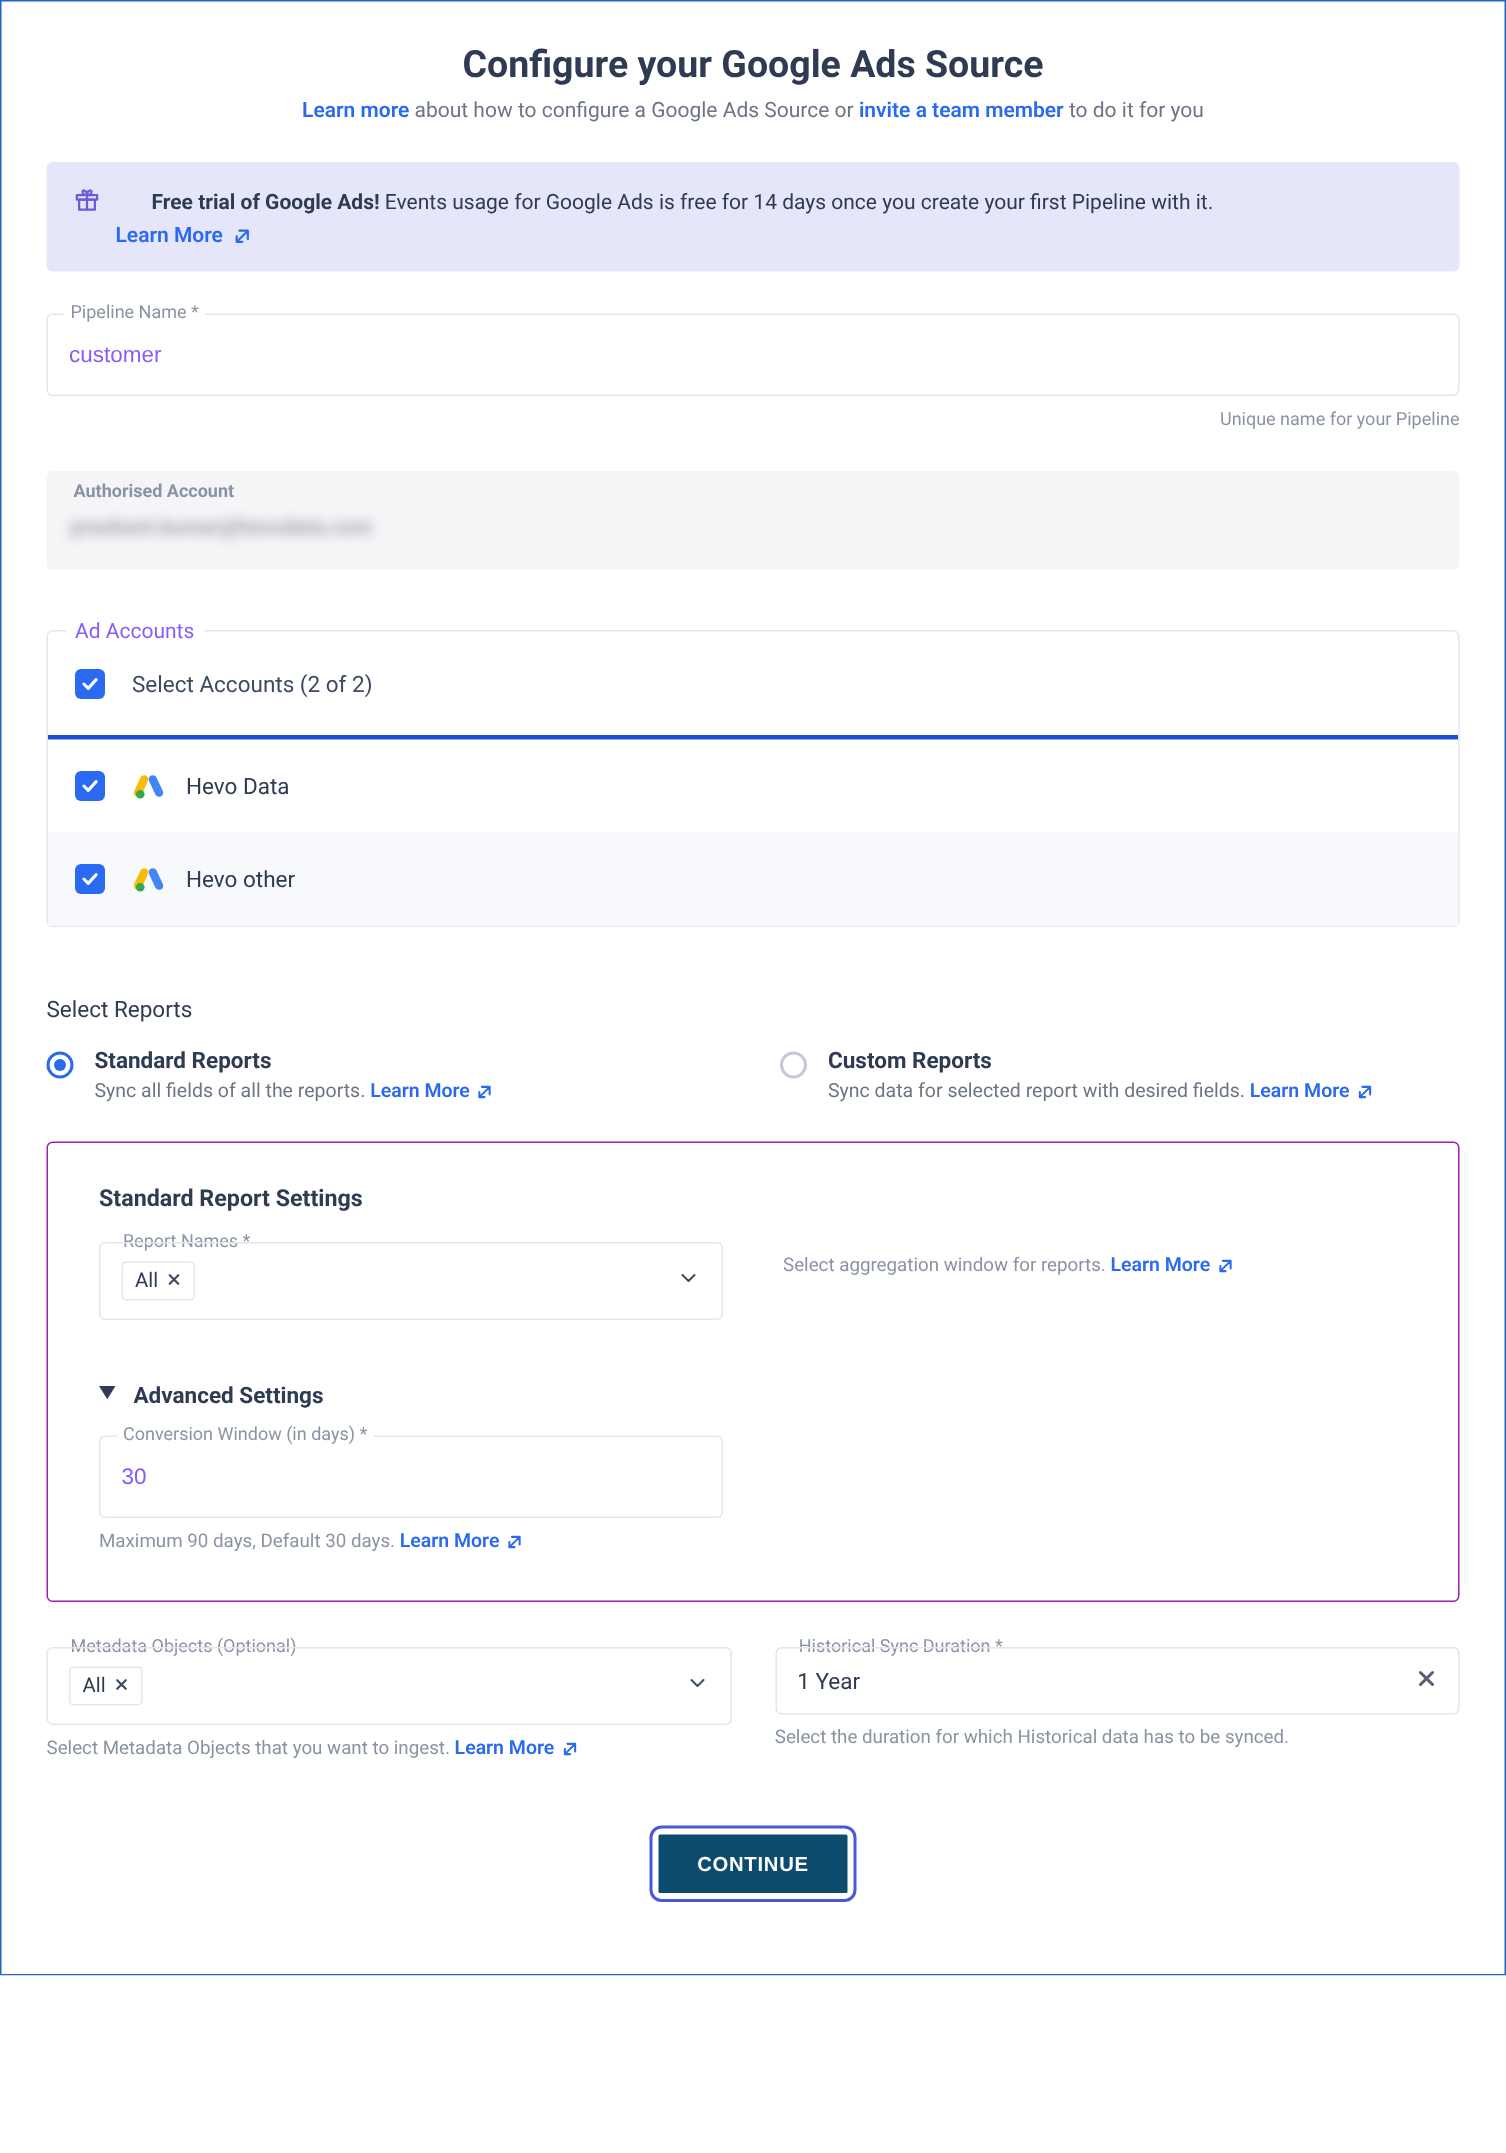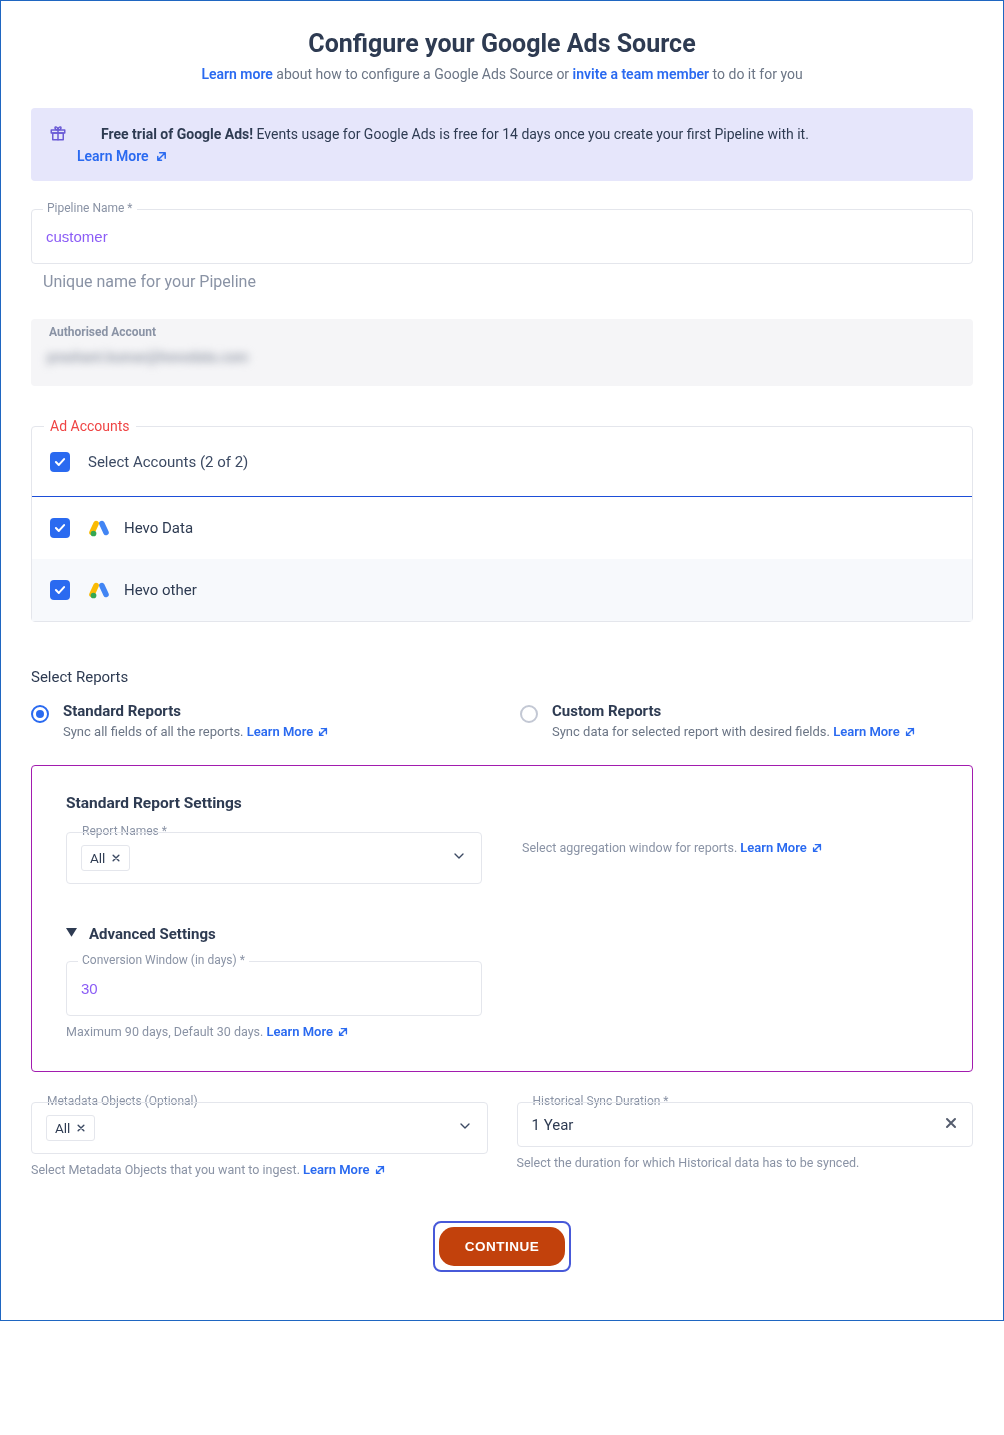--- a/index.html
+++ b/index.html
@@ -47,46 +47,46 @@
   }
   .text-input, .select-box {
     width:100%;
     border:1px solid #e4e6ec;
     border-radius:4px;
     padding:18px 14px;
     font-size:15px;
     color:#8b5cf6;
     background:#fff;
   }
-  .helper { font-size:16px; color:#8a93a5; margin:8px 0 4px 12px; }
+  .helper { font-size:12px; color:#8a93a5; margin:8px 0 4px 12px;text-align:right; }
   .helper-plain { font-size:12.5px; color:#8a93a5; margin-top:8px; }
 
   .readonly-block {
     background:#f5f5f7;
     border-radius:4px;
     padding:14px 14px 20px 14px;
     margin-top:28px;
     margin-bottom:40px;
     position:relative;
     font-weight:bold;
   }
   .readonly-block .field-label-gray { top:6px; left:14px; position:absolute; }
   .blurred { filter: blur(4px); color:#9aa0ad; font-size:14px; padding-top:16px; padding-left:2px; display:inline-block;}
 
   
   .fieldset {
     border:1px solid #e4e6ec; border-radius:4px; margin-top:6px; padding:0;
   }
   .fieldset-legend {
-    font-size:14px; color:#ef4444; padding:0 6px; margin-left:12px;
+    font-size:14px; color:#8b5cf6; padding:0 6px; margin-left:12px;
     transform:translateY(-11px); background:#fff; display:inline-block;
   }
   .acct-header {
     display:flex; align-items:center; padding:6px 18px 24px 18px;
-    border-bottom:1px solid #1d4ed8;
+    border-bottom:3px solid #1d4ed8;
   }
   .acct-header .label { margin-left:18px; font-size:15px; color:#3c4a63; font-weight:400;}
   .acct-item {
     display:flex; align-items:center; padding:20px 18px;
   }
   .acct-item.alt { background:#f7f9fc; }
   .acct-item .name { margin-left:14px; font-size:15px; color:#2e3b52; }
   .checkbox {
     width:20px; height:20px; background:#2a6af0; border-radius:4px;
     display:inline-flex; align-items:center; justify-content:center; flex:0 0 auto;
@@ -134,21 +134,21 @@
   .adv-toggle .tri { color:#2e3b52; }
   .adv-title { font-size:15px; font-weight:700; color:#2e3b52;}
 
   .footer-row { display:flex; gap:29px; margin-top:30px; }
 
   .continue-wrap { text-align:center; margin-top:44px; }
   .continue-outline {
     display:inline-block; border:2px solid #4759d9; border-radius:8px; padding:4px;
   }
   .continue-btn {
-    background:#c2410c; color:#fff; border:none; border-radius:15px;
+    background:#0c4a6e; color:#fff; border:none; border-radius:1px;
     font-size:13.5px; font-weight:700; letter-spacing:0.5px; padding:12px 26px; cursor:pointer;
   }
   .chevron-down { color:#3c4a63; }
 </style>
 </head>
 <body>
 
 <svg width="0" height="0" style="position:absolute">
   <defs>
     <g id="ext-link">

